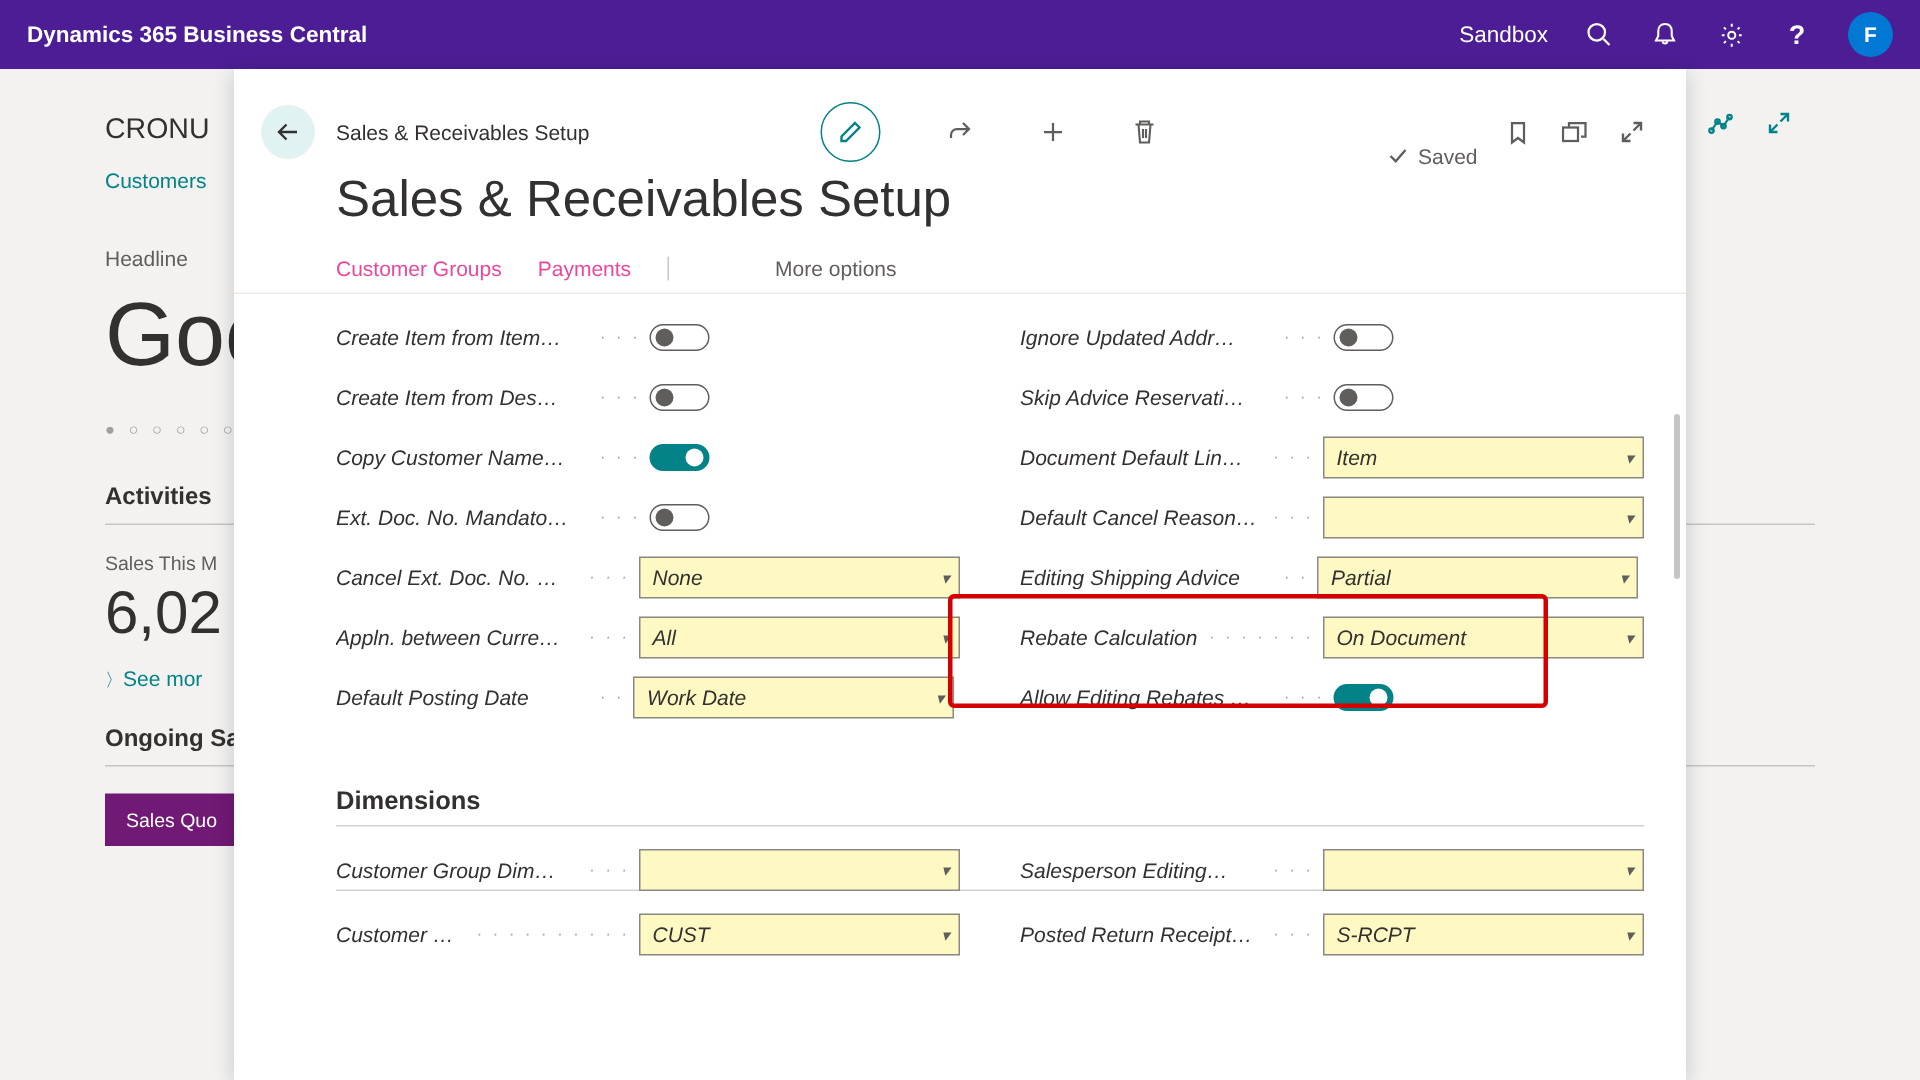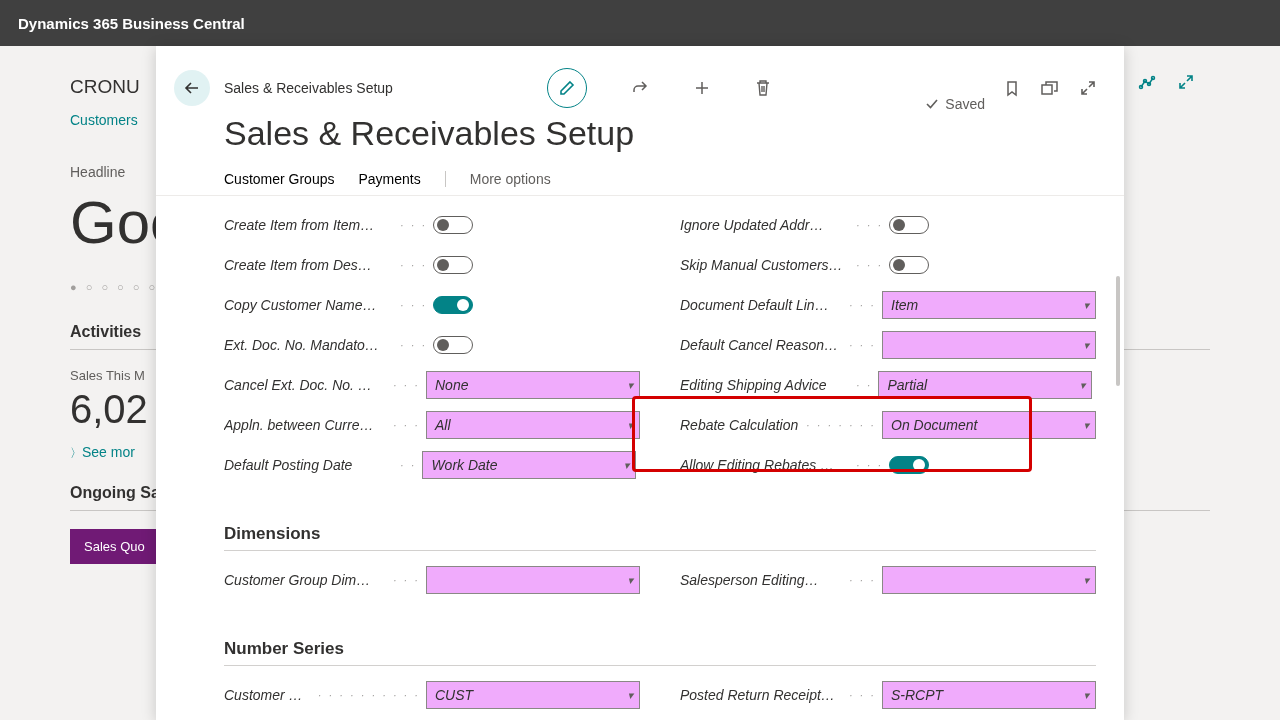--- a/index.html
+++ b/index.html
@@ -1,19 +1,19 @@
 <!DOCTYPE html>
 <html><head>
 <meta charset="utf-8">
 <style>
 * { box-sizing: border-box; margin: 0; padding: 0; }
 body { font-family: "Segoe UI", sans-serif; font-size: 14px; color: #323130; background: #f3f2f1; overflow: hidden; width: 1280px; height: 720px; position: relative; }
 
 
-.topbar { background: #404040; color: #fff; height: 46px; display: flex; align-items: center; padding: 0 18px; justify-content: space-between; }
+.topbar { background: #4c1d95; color: #fff; height: 46px; display: flex; align-items: center; padding: 0 18px; justify-content: space-between; }
 .topbar-left { font-weight: 600; font-size: 15px; }
 .topbar-right { display: flex; align-items: center; gap: 24px; }
 .topbar-env { font-size: 15px; }
 .topbar-icon { width: 20px; height: 20px; display: flex; align-items: center; justify-content: center; cursor: pointer; }
 .avatar { width: 30px; height: 30px; border-radius: 50%; background: #0078d4; color: #fff; display: flex; align-items: center; justify-content: center; font-weight: 600; font-size: 14px; }
 
 
 .bg-page { position: absolute; top: 46px; left: 0; right: 0; bottom: 0; padding: 30px 70px; }
 .bg-company { font-size: 19px; font-weight: 400; color: #323130; }
 .bg-nav { margin-top: 14px; color: #038387; font-size: 14px; }
@@ -36,56 +36,79 @@
 .panel-breadcrumb { font-size: 14px; color: #323130; flex: 0 0 auto; }
 .panel-toolbar { flex: 1; display: flex; align-items: center; justify-content: center; gap: 44px; }
 .edit-btn { width: 40px; height: 40px; border: 1.6px solid #038387; border-radius: 50%; display: flex; align-items: center; justify-content: center; color: #038387; cursor: pointer; }
 .toolbar-icon { color: #605e5c; cursor: pointer; }
 .panel-status { display: flex; align-items: center; gap: 6px; color: #605e5c; font-size: 14px; margin-right: 6px; margin-top: 32px;}
 .panel-actions-right { display: flex; align-items: center; gap: 22px; color: #605e5c; }
 
 .panel-title { font-size: 34px; font-weight: 300; padding: 0 28px 0 68px; margin-top: 2px; }
 
 .panel-tabs { display: flex; align-items: center; gap: 24px; padding: 18px 28px 8px 68px; border-bottom: 1px solid #edebe9; font-size: 14px; }
-.panel-tab { color: #000000; cursor: pointer; }
+.panel-tab { color: #ec4899; cursor: pointer; }
 .panel-tab-sep { width: 1px; height: 16px; background: #c8c6c4; }
-.panel-tab-more { color: #605e5c; cursor: pointer; }
+.panel-tab-more { color: #605e5c; cursor: pointer; margin-left: 47px; }
 
 .panel-body { flex: 1; overflow-y: hidden; padding: 8px 28px 20px 68px; position: relative; }
 .scroll-indicator { position: absolute; right: 4px; top: 80px; width: 4px; height: 110px; background: #c8c6c4; border-radius: 2px; }
 
 .form-grid { display: grid; grid-template-columns: 1fr 1fr; column-gap: 40px; }
 .col { display: flex; flex-direction: column; gap: 14px; padding-top: 8px;}
 .field-row { display: flex; align-items: center; height: 26px; font-style: italic; }
 .field-label { width: 170px; font-size: 14px; color: #323130; white-space: nowrap; overflow: hidden; text-overflow: ellipsis; position: relative; }
 .dots { color: #a19f9d; letter-spacing: 2px; font-size: 11px; margin: 0 6px; flex: 0 0 auto; }
 .field-control { flex: 1; }
 
 
 .toggle { width: 40px; height: 18px; border: 1px solid #605e5c; border-radius: 10px; position: relative; background: #fff; cursor: pointer; }
 .toggle .knob { width: 12px; height: 12px; border-radius: 50%; background: #605e5c; position: absolute; top: 2px; left: 3px; }
 .toggle.on { background: #038387; border-color: #038387; }
 .toggle.on .knob { background: #fff; left: auto; right: 3px; }
 
 
-.sel { width: 214px; height: 28px; border: 1px solid #8a8886; background: #f0abfc; display: flex; align-items: center; padding: 0 6px 0 8px; font-size: 14px; justify-content: space-between; cursor: pointer; }
+.sel { width: 214px; height: 28px; border: 1px solid #8a8886; background: #fef9c3; display: flex; align-items: center; padding: 0 6px 0 8px; font-size: 14px; justify-content: space-between; cursor: pointer; }
 .sel-caret { color: #605e5c; font-size: 11px; }
 
 .sect-heading { font-size: 17px; font-weight: 600; margin-top: 46px; padding-bottom: 6px; }
 .sect-rule { border-bottom: 1px solid #d2d0ce; margin-bottom: 8px;}
 
 .highlight-box { position: absolute; border: 3px solid #d40000; border-radius: 4px; pointer-events: none; }
 
 svg { display: block; }
 </style>
 </head>
 <body>
 
 <div class="topbar">
   <div class="topbar-left">Dynamics 365 Business Central</div>
+  <div class="topbar-right">
+    <div class="topbar-env">Sandbox</div>
+    <div class="topbar-icon">
+      <svg width="18" height="18" viewBox="0 0 18 18" fill="none" stroke="white" stroke-width="1.5">
+          <circle cx="7.5" cy="7.5" r="5.5"></circle>
+          <line x1="12" y1="12" x2="16" y2="16"></line>
+        </svg>
+    </div>
+    <div class="topbar-icon">
+      <svg width="18" height="18" viewBox="0 0 18 18" fill="none" stroke="white" stroke-width="1.4">
+          <path d="M9 2 C6 2 4.5 4 4.5 7 L4.5 10 L3 13 L15 13 L13.5 10 L13.5 7 C13.5 4 12 2 9 2 Z"></path>
+          <path d="M7.5 13.5 a1.5 1.5 0 0 0 3 0"></path>
+        </svg>
+    </div>
+    <div class="topbar-icon">
+      <svg width="19" height="19" viewBox="0 0 20 20" fill="none" stroke="white" stroke-width="1.4">
+          <circle cx="10" cy="10" r="2.5"></circle>
+          <path d="M10 2v2M10 16v2M3 10h2M15 10h2M4.5 4.5l1.4 1.4M14.1 14.1l1.4 1.4M4.5 15.5l1.4-1.4M14.1 5.9l1.4-1.4"></path>
+        </svg>
+    </div>
+    <div class="topbar-icon" style="font-size:18px;font-weight:600;">?</div>
+    <div class="avatar">F</div>
+  </div>
 </div>
 
 <div class="bg-page">
   <div class="bg-company">CRONU</div>
   <div class="bg-nav">Customers</div>
   <div class="bg-headline-lbl">Headline</div>
   <div class="bg-headline">Goo</div>
   <div class="bg-dots">● ○ ○ ○ ○ ○</div>
   <div class="bg-section-label">Activities</div>
   <div class="bg-section-divider"></div>
@@ -257,21 +280,21 @@
         <div class="field-row">
             <div class="field-label">Ignore Updated Addr…</div>
             <div class="dots">· · ·</div>
             <div class="field-control">
               <div class="toggle">
                 <div class="knob"></div>
               </div>
             </div>
           </div>
         <div class="field-row">
-            <div class="field-label">Skip Manual Customers…</div>
+            <div class="field-label">Skip Advice Reservati…</div>
             <div class="dots">· · ·</div>
             <div class="field-control">
               <div class="toggle">
                 <div class="knob"></div>
               </div>
             </div>
           </div>
         <div class="field-row">
             <div class="field-label">Document Default Lin…</div>
             <div class="dots">· · ·</div>
@@ -346,21 +369,20 @@
             <div class="field-control">
               <div class="sel">
                 <span></span>
                 <span class="sel-caret">▾</span>
               </div>
             </div>
           </div>
       </div>
     </div>
 
-    <div class="sect-heading">Number Series</div>
     <div class="sect-rule"></div>
     <div class="form-grid">
       <div class="col">
         <div class="field-row">
             <div class="field-label">Customer Nos.</div>
             <div class="dots">· · · · · · · · · ·</div>
             <div class="field-control">
               <div class="sel">
                 <span>CUST</span>
                 <span class="sel-caret">▾</span>

